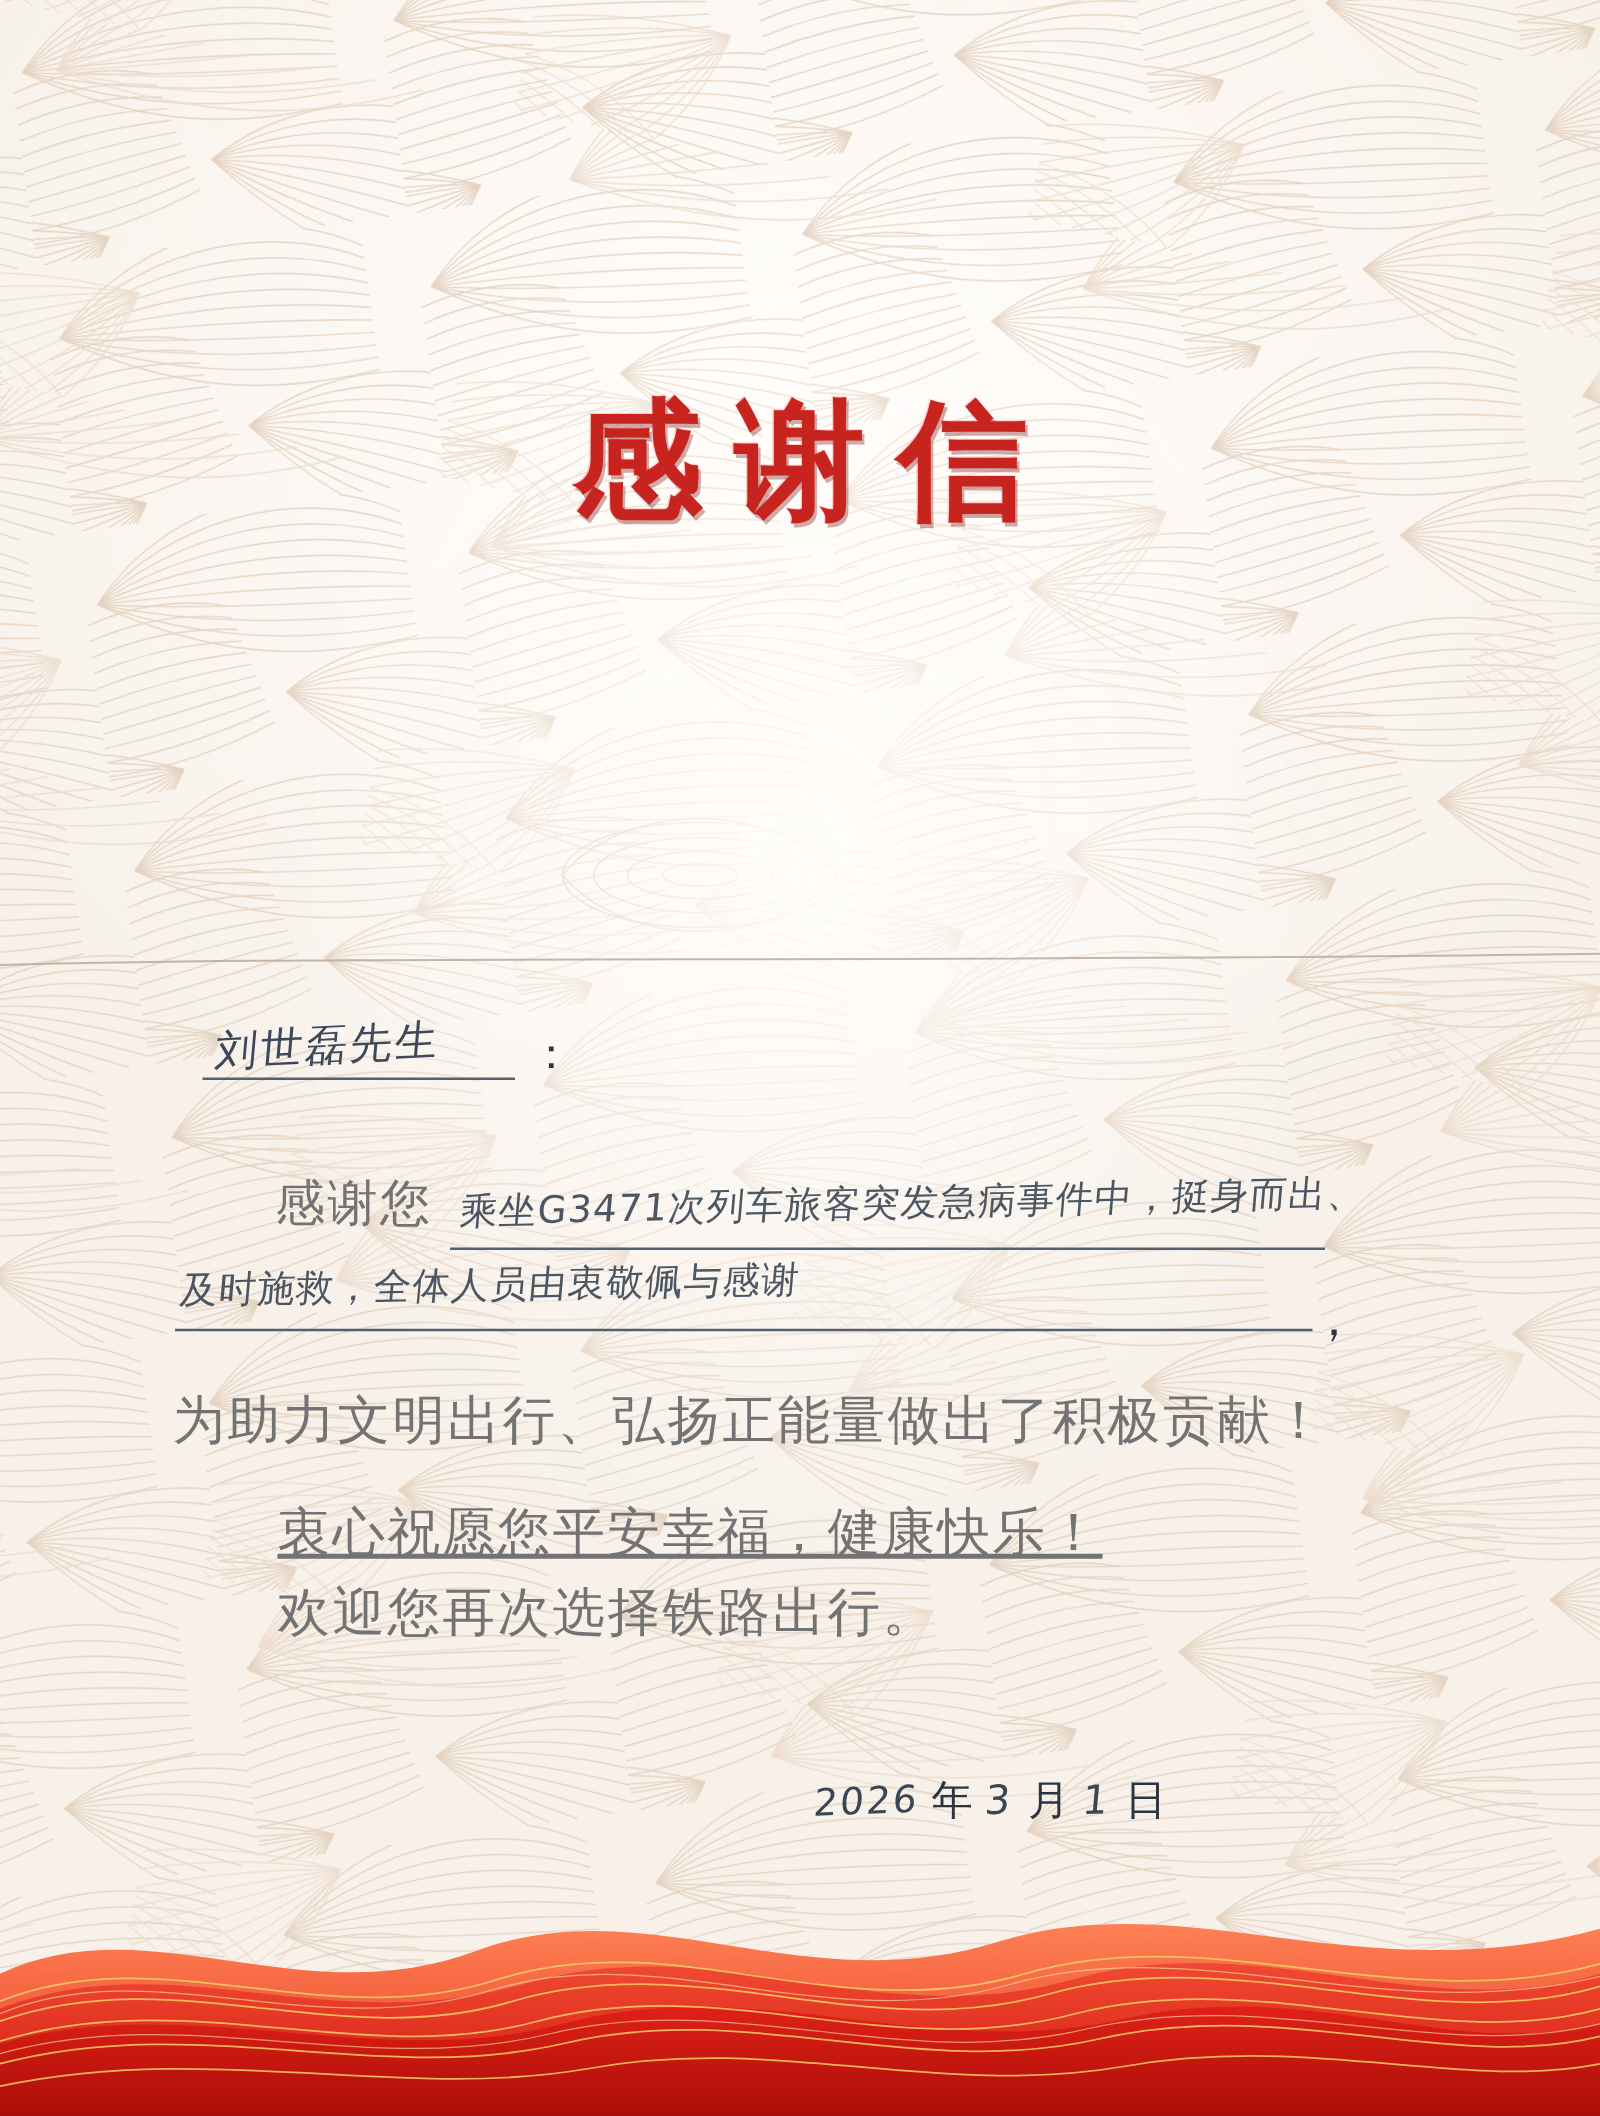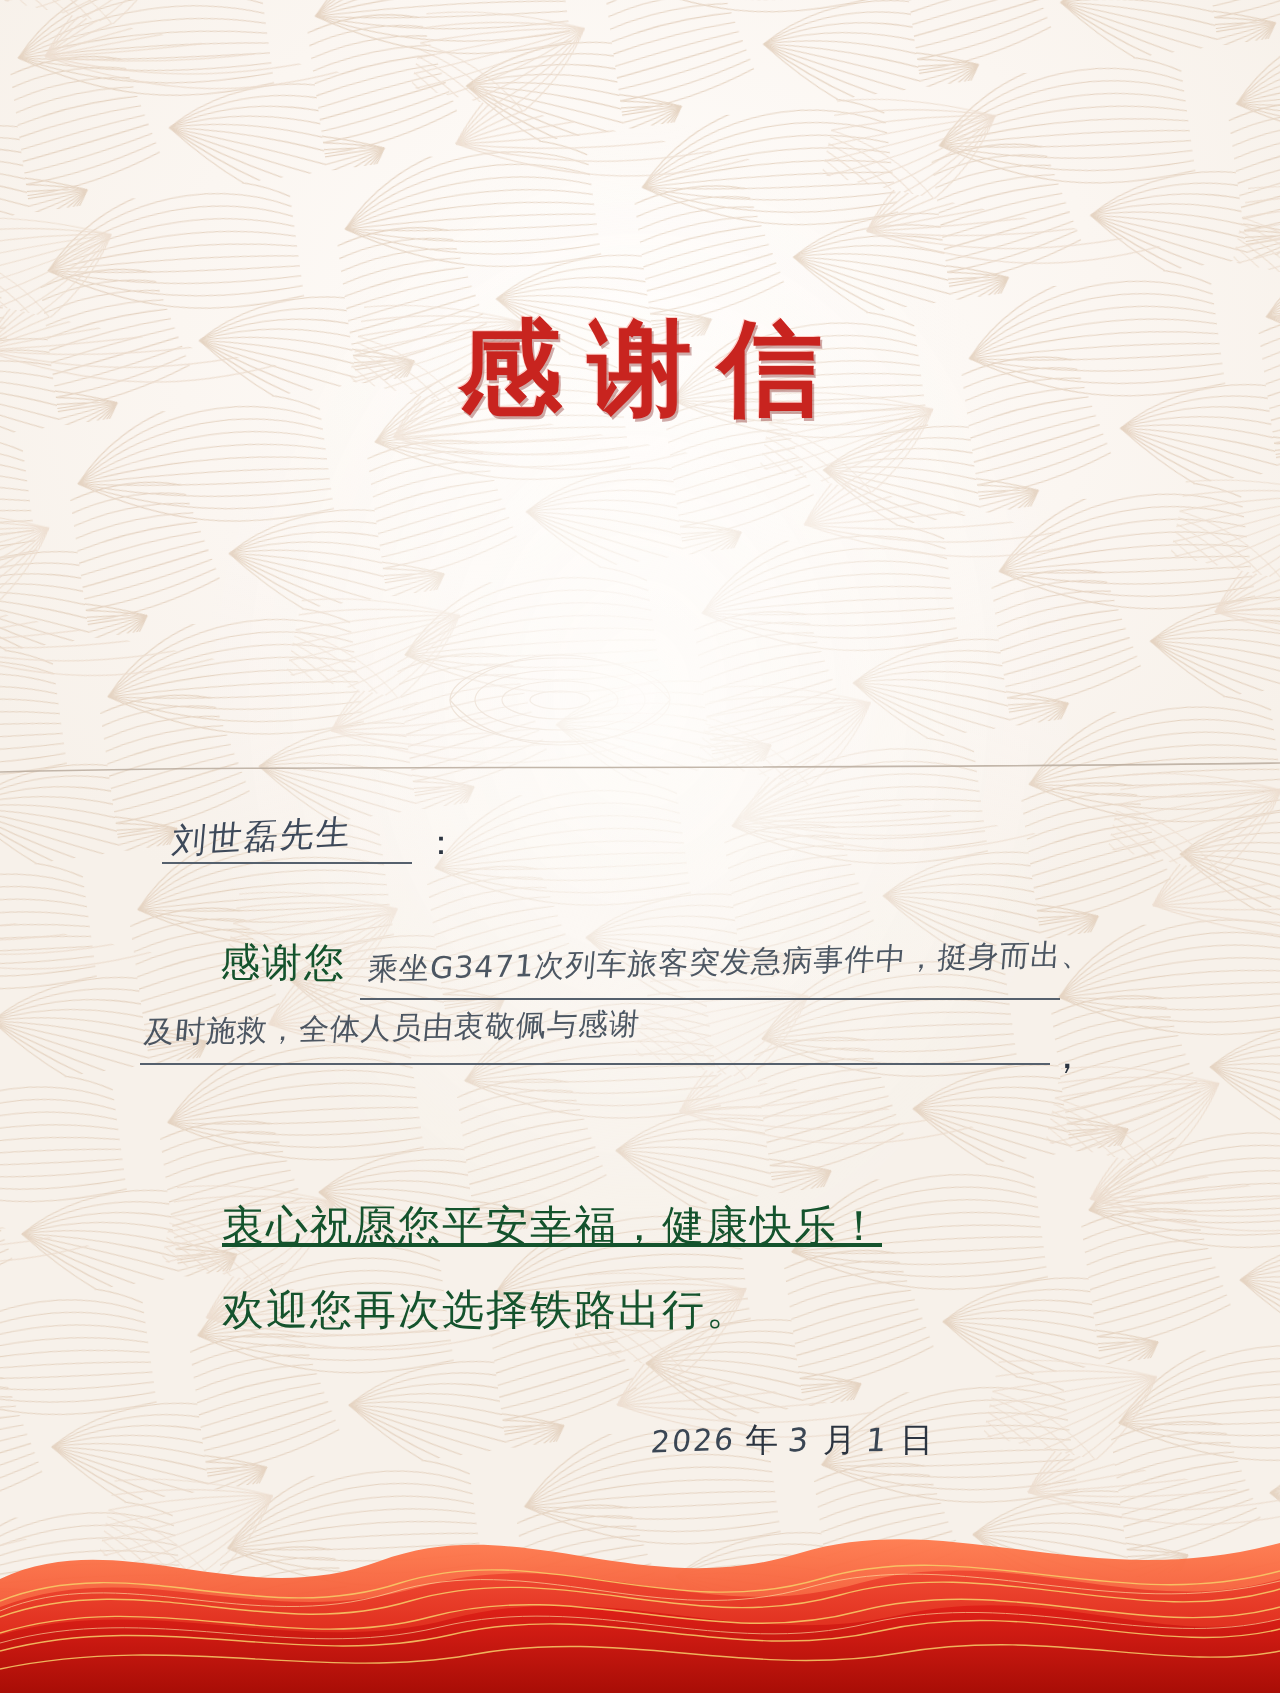--- a/index.html
+++ b/index.html
@@ -103,21 +103,21 @@
   .salutation .colon {
     position: absolute;
     left: 272px;
     top: 2px;
     font-size: 34px;
     color: #2b3440;
   }
 
   .body-text {
     position: absolute;
-    color: #14532d;
+    color: #737373;
     font-size: 40px;
     letter-spacing: 2px;
     white-space: nowrap;
   }
 
   .line-thanks {
     left: 220px;
     top: 935px;
   }
   .blank-rule-1 {
@@ -177,21 +177,20 @@
   .line-wish {
     left: 222px;
     top: 1198px;
     font-size: 42px;
     text-decoration: underline;
   }
   .line-welcome {
     left: 222px;
     top: 1262px;
     font-size: 42px;
-    margin-top: 20px;
   }
 
   .signature {
     position: absolute;
     right: 212px;
     top: 1360px;
     font-size: 33px;
     letter-spacing: 1px;
     color: #2b3440;
     white-space: nowrap;
@@ -294,20 +293,21 @@
 
     <div class="body-text line-thanks">感谢您</div>
 
     <div class="hand-1">乘坐G3471次列车旅客突发急病事件中，挺身而出、</div>
     <div class="blank-rule-1"></div>
 
     <div class="hand-2">及时施救，全体人员由衷敬佩与感谢</div>
     <div class="blank-rule-2"></div>
     <div class="comma-after-rule">，</div>
 
+    <div class="body-text line-contrib">为助力文明出行、弘扬正能量做出了积极贡献！</div>
 
     <div class="body-text line-wish">衷心祝愿您平安幸福，健康快乐！</div>
 
     <div class="body-text line-welcome">欢迎您再次选择铁路出行。</div>
 
 
     <div class="date-row">
       <span class="hand">2026</span><span>年</span><span class="hand small">3</span><span>月</span><span class="hand small">1</span><span>日</span>
     </div>
   </div>

